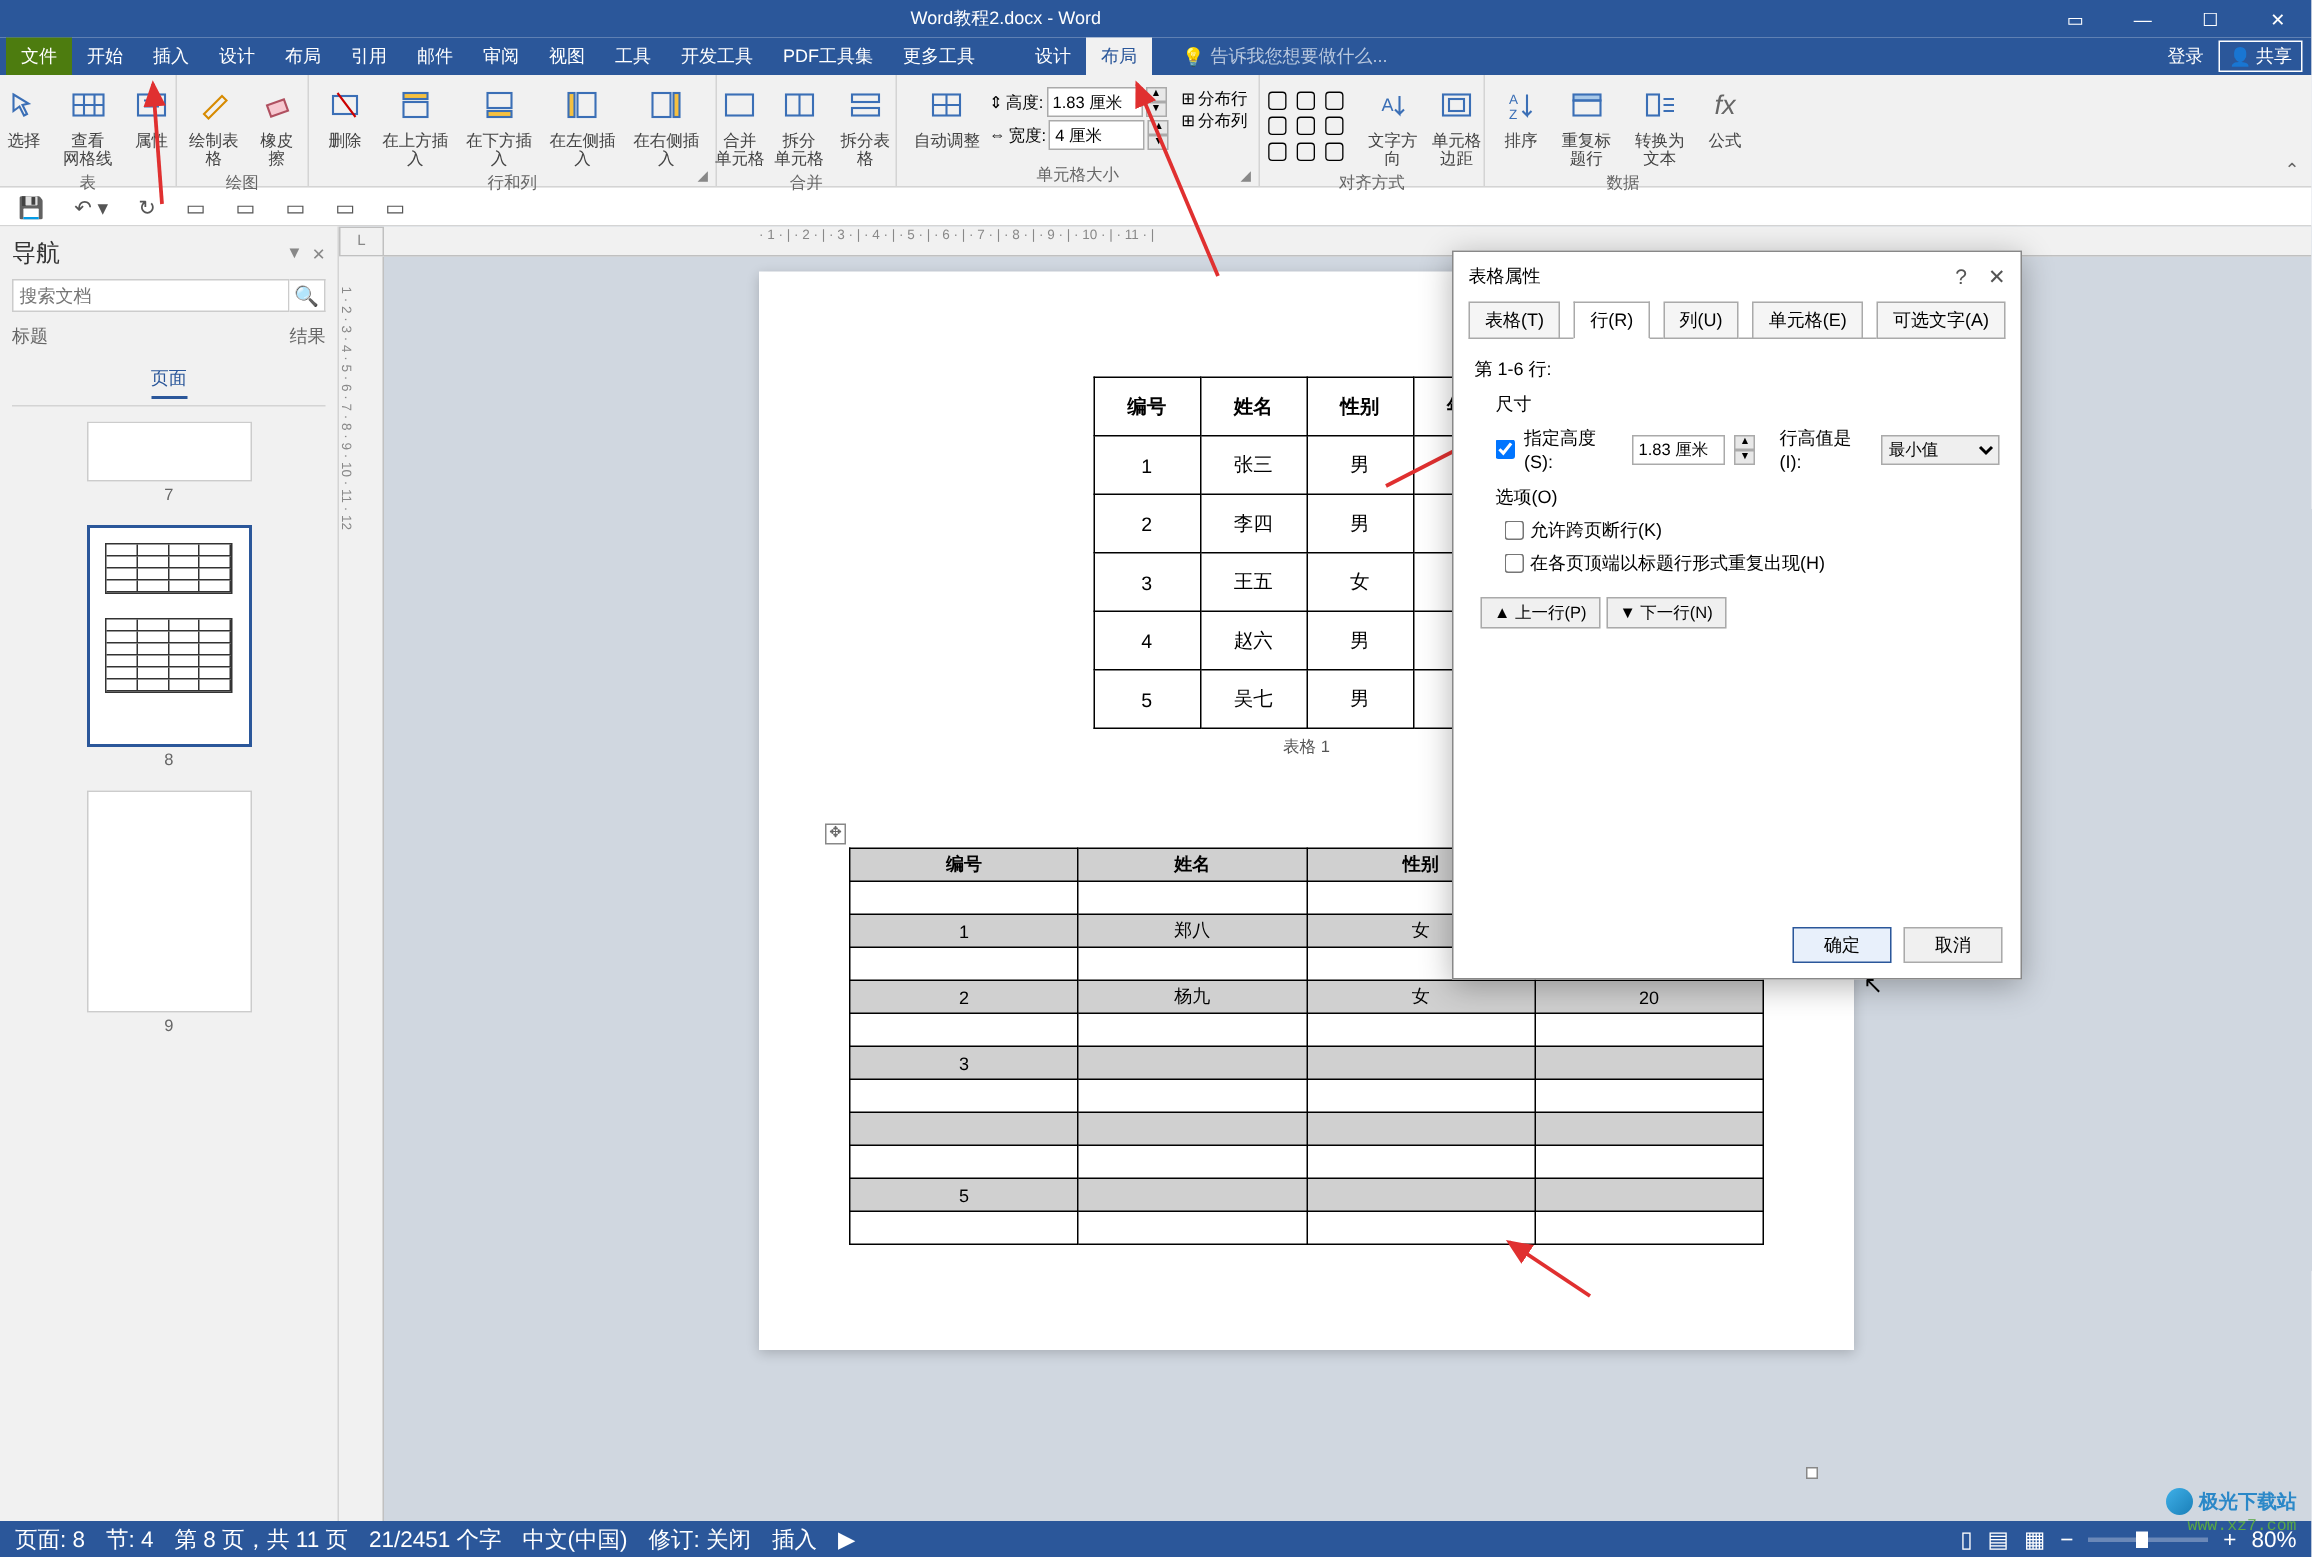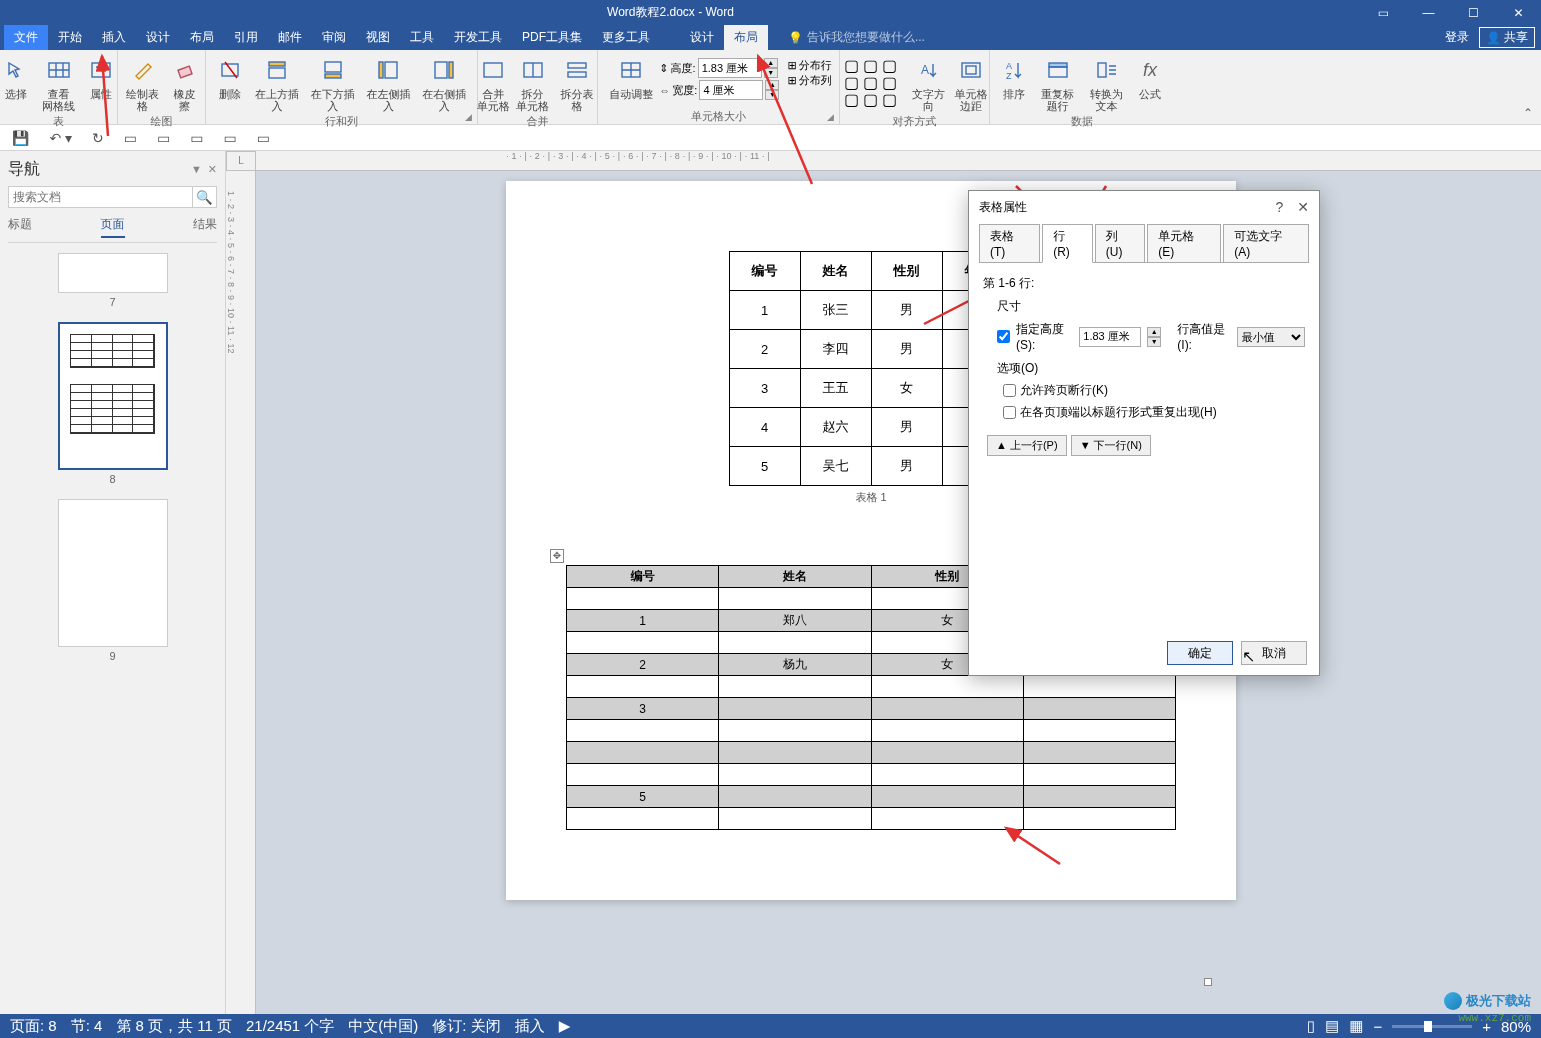--- a/index.html
+++ b/index.html
@@ -9,21 +9,21 @@
 .title-bar { height: 25px; background: #2b579a; display: flex; align-items: center; position: relative; }
 .title-text { position: absolute; left: 50%; transform: translateX(-50%); display: flex; gap: 200px; }
 .title-text span { color: #fff; font-size: 12px; }
 .win-controls { position: absolute; right: 0; display: flex; align-items: center; }
 .win-controls span { width: 45px; height: 25px; display: flex; align-items: center; justify-content: center; color: #fff; font-size: 12px; }
 .ribbon-opts { color: #fff; font-size: 14px; }
 
 
 .menu-bar { height: 25px; background: #2b579a; display: flex; align-items: center; padding: 0 4px; position: relative; }
 .menu-item { padding: 0 10px; height: 25px; display: flex; align-items: center; color: #fff; font-size: 12px; cursor: pointer; }
-.menu-item.file { background: #3b82f6; }
+.menu-item.file { background: #4d7c0f; }
 .menu-item.active { background: #f1f1f1; color: #2b579a; }
 .tell-me { display: flex; align-items: center; color: #b8c7de; font-size: 12px; margin-left: 20px; gap: 4px; }
 .login-share { position: absolute; right: 6px; display: flex; align-items: center; gap: 10px; color: #fff; font-size: 12px; }
 .share-btn { border: 1px solid #fff; padding: 1px 6px; display: flex; align-items: center; gap: 3px; }
 
 
 .ribbon { height: 75px; background: #f1f1f1; border-bottom: 1px solid #d4d4d4; display: flex; position: relative; }
 .ribbon-group { border-right: 1px solid #d4d4d4; padding: 2px 6px 0; display: flex; flex-direction: column; align-items: center; position: relative; }
 .ribbon-group-content { display: flex; align-items: flex-start; gap: 2px; flex: 1; }
 .ribbon-group-label { font-size: 11px; color: #666; height: 15px; display: flex; align-items: center; }
@@ -46,21 +46,21 @@
 
 .main { display: flex; height: 863px; }
 .nav-pane { width: 226px; background: #f1f1f1; border-right: 1px solid #d4d4d4; padding: 8px; display: flex; flex-direction: column; }
 .nav-title { font-size: 16px; color: #333; margin-bottom: 6px; display: flex; justify-content: space-between; align-items: center; }
 .nav-title-controls { display: flex; gap: 6px; color: #888; font-size: 11px; }
 .nav-search { display: flex; margin-bottom: 8px; }
 .nav-search input { flex: 1; height: 22px; border: 1px solid #ccc; padding: 0 4px; font-size: 12px; }
 .nav-search button { width: 24px; border: 1px solid #ccc; border-left: none; background: #fff; color: #2b579a; }
 .nav-tabs { display: flex; gap: 16px; font-size: 12px; border-bottom: 1px solid #d4d4d4; padding-bottom: 4px; margin-bottom: 10px; justify-content: space-between; }
 .nav-tabs span { color: #666; cursor: pointer; }
-.nav-tabs span.sel { color: #2b579a; border-bottom: 2px solid #2b579a; padding-bottom: 3px; }
+.nav-tabs span.sel { color: #2b579a; border-bottom: 2px solid #2b579a; padding-bottom: 3px; margin-top: 28px; }
 .thumbs { flex: 1; overflow: hidden; }
 .thumb { margin: 0 auto 14px; text-align: center; }
 .thumb-pg { width: 110px; height: 40px; background: #fff; border: 1px solid #ccc; margin: 0 auto; position: relative; }
 .thumb-pg.tall { height: 148px; }
 .thumb-pg.sel { border: 2px solid #2b579a; }
 .thumb-tbl { position: absolute; left: 10%; right: 10%; border: 1px solid #333; }
 .thumb-tbl-row { border-bottom: 1px solid #333; height: 8px; display: flex; }
 .thumb-tbl-row div { flex: 1; border-right: 1px solid #333; }
 .thumb-num { font-size: 11px; color: #666; margin-top: 3px; }
 
@@ -75,21 +75,21 @@
 .tbl th { font-weight: bold; }
 .tbl-caption { text-align: center; font-size: 11px; color: #555; margin-top: 4px; }
 .tbl2-wrap { margin-top: 60px; position: relative; }
 .tbl-handle { position: absolute; left: -16px; top: -16px; width: 14px; height: 14px; border: 1px solid #888; background: #fff; font-size: 10px; text-align: center; line-height: 12px; color: #666; }
 .tbl2 { border-collapse: collapse; width: 100%; }
 .tbl2 th, .tbl2 td { border: 1px solid #000; font-size: 12px; text-align: center; height: 22px; }
 .tbl2 tr:nth-child(odd) td, .tbl2 tr:nth-child(odd) th { background: #d0d0d0; }
 .tbl-resize { position: absolute; right: -8px; bottom: -8px; width: 8px; height: 8px; border: 1px solid #888; background: #fff; }
 
 
-.dialog { position: absolute; left: 968px; top: 190px; width: 352px; height: 486px; background: #fff; border: 1px solid #888; box-shadow: 0 4px 20px rgba(0,0,0,0.3); z-index: 100; }
+.dialog { position: absolute; left: 968px; top: 167px; width: 380px; height: 486px; background: #fff; border: 1px solid #888; box-shadow: 0 4px 20px rgba(0,0,0,0.3); z-index: 100; }
 .dlg-title { height: 32px; display: flex; align-items: center; justify-content: space-between; padding: 0 10px; font-size: 12px; }
 .dlg-title-controls { display: flex; gap: 14px; color: #555; font-size: 14px; }
 .dlg-tabs { display: flex; padding: 0 10px; gap: 2px; justify-content: space-between; }
 .dlg-tab { padding: 3px 10px; border: 1px solid #aaa; font-size: 12px; background: #f5f5f5; cursor: pointer; position: relative; top: 1px; }
 .dlg-tab.sel { background: #fff; border-bottom: 1px solid #fff; }
 .dlg-body { border-top: 1px solid #aaa; margin: 0 10px; padding: 12px 4px; font-size: 12px; height: 390px; }
 .dlg-row { margin: 6px 0 6px 14px; display: flex; align-items: center; gap: 6px; }
 .dlg-row input[type=text] { width: 62px; height: 20px; border: 1px solid #aaa; padding: 0 3px; font-size: 11px; }
 .dlg-row select { height: 20px; border: 1px solid #aaa; font-size: 11px; width: 80px; }
 .dlg-chk { margin: 5px 0 5px 20px; display: flex; align-items: center; gap: 4px; }

